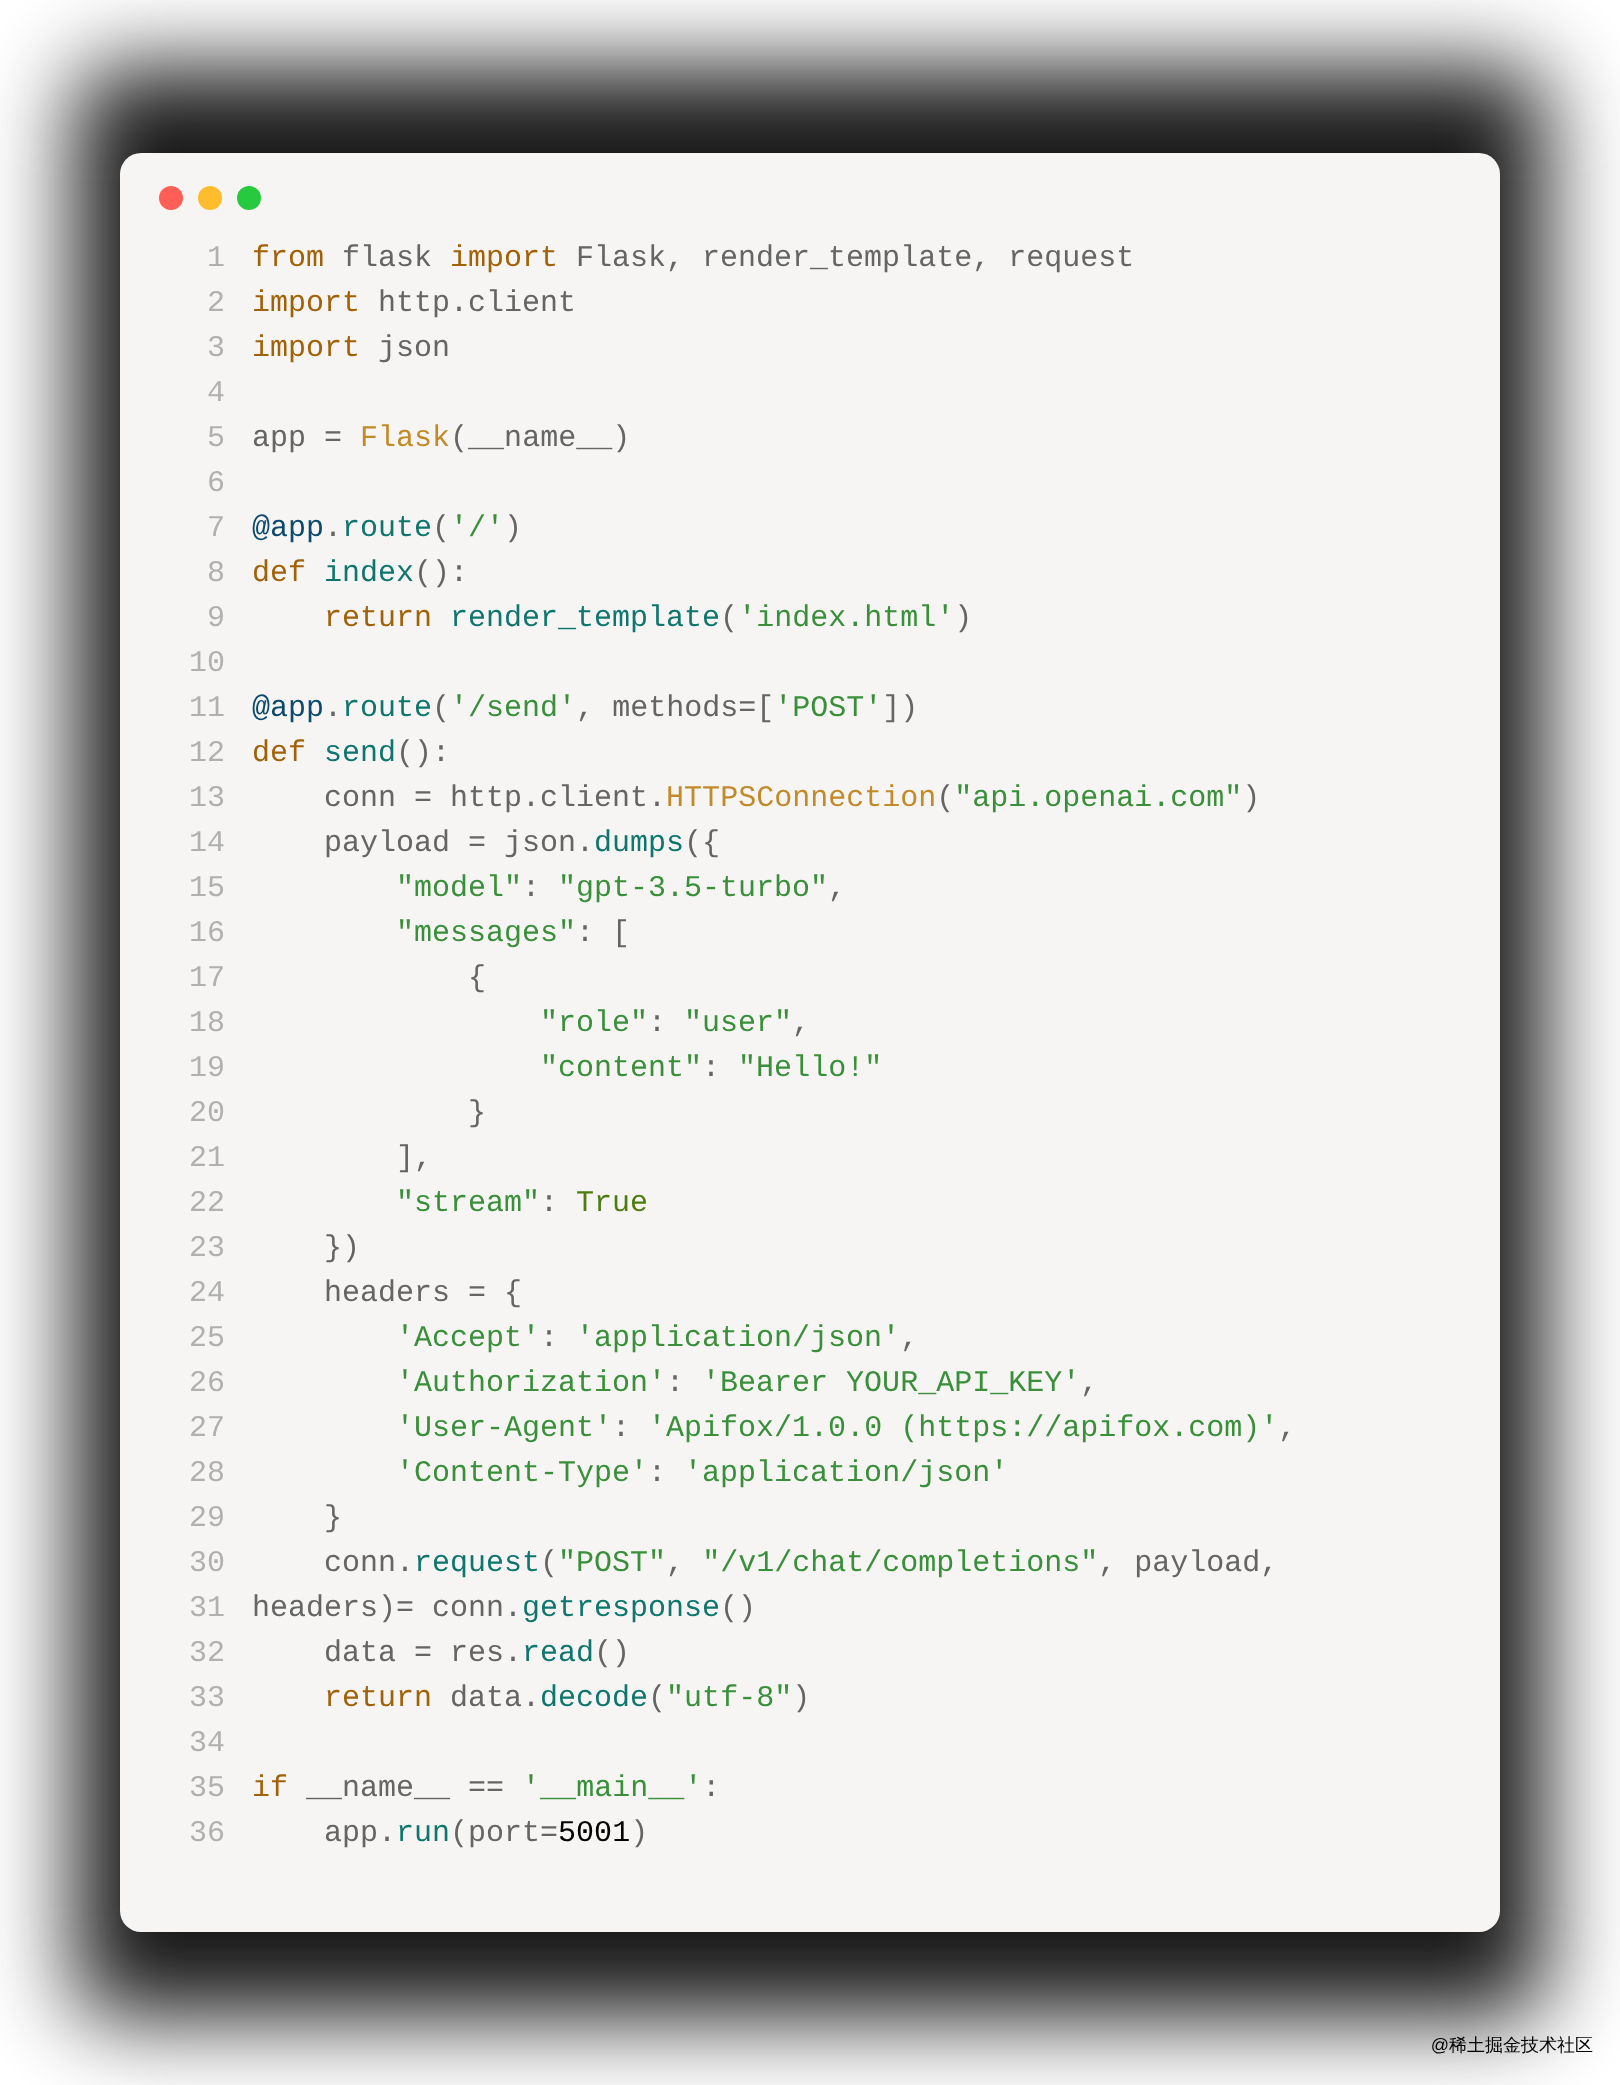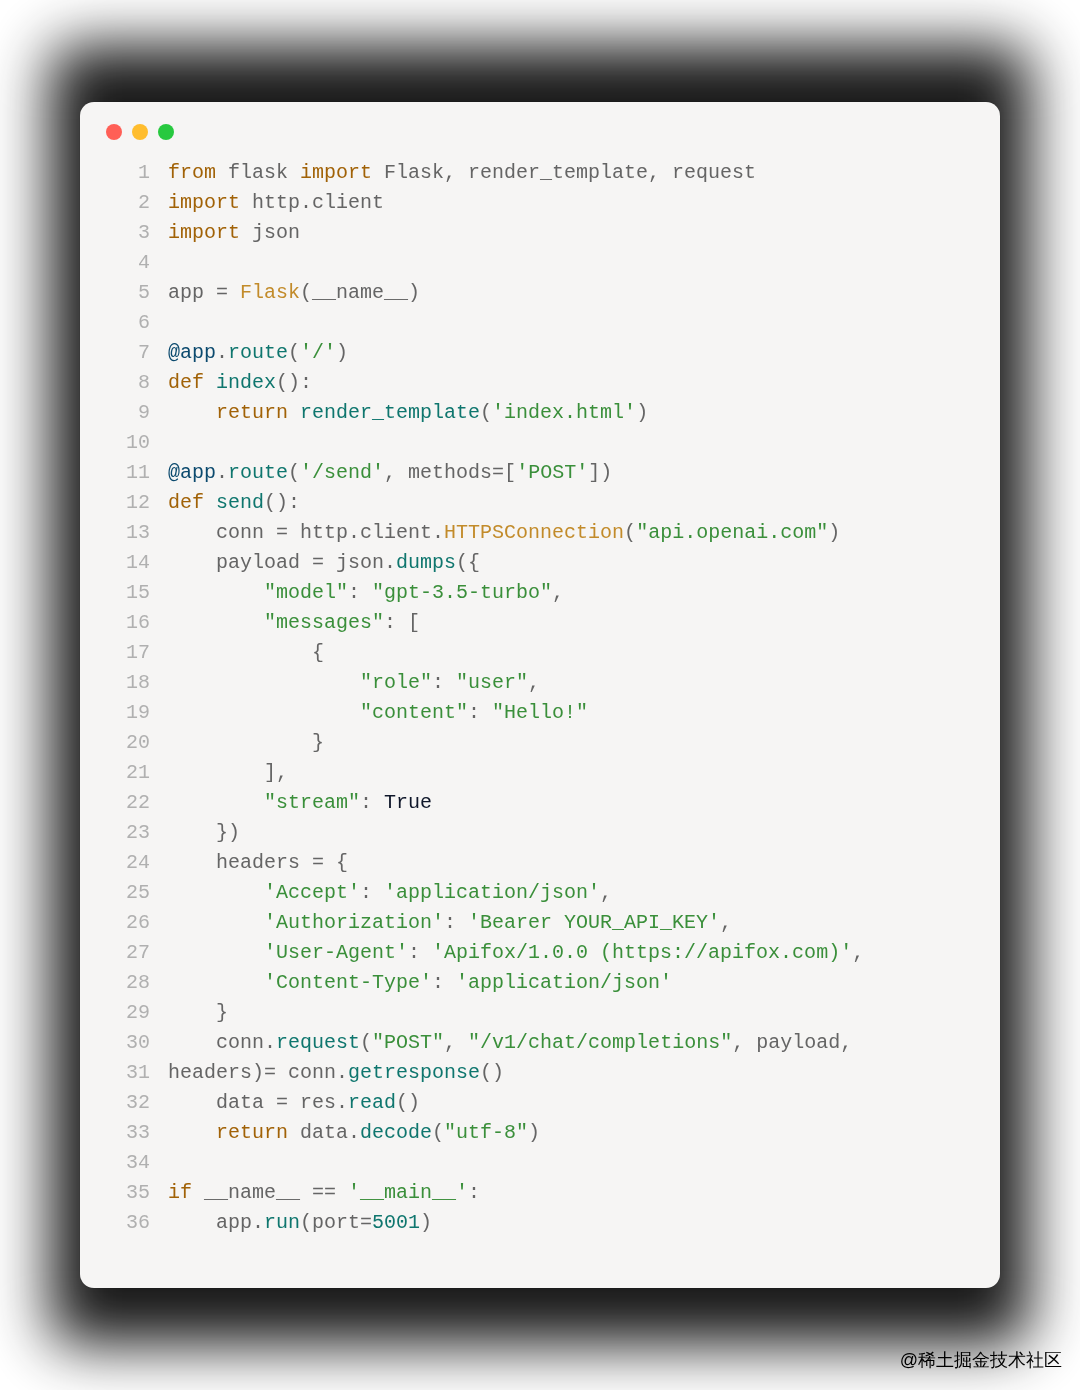--- a/index.html
+++ b/index.html
@@ -16,28 +16,28 @@
 
   .code{padding:10px 40px 0 0;font-family:Menlo,Consolas,"Courier New",monospace;font-size:20px;line-height:30px;white-space:pre}
   .row{display:flex}
   .ln{width:70px;text-align:right;padding-right:18px;color:#b0b0b0;user-select:none;flex:0 0 70px}
   .txt{flex:1}
 
   
   .kw{color:#a16207}        
   .def{color:#0c4a6e}       
   .fn{color:#0f766e}        
-  .num{color:#0f766e}       
+  .num{color:#000000}       
   .str{color:#3a8f3a}       
   .op{color:#656565}        
   .id{color:#656565}        
   .cls{color:#c28b2a}       
-  .bool{color:#0f172a}      
+  .bool{color:#4d7c0f}      
 
-  .watermark{position:absolute;bottom:18px;right:18px;font-size:18px;color:#000;z-index:2}
+  .watermark{position:absolute;bottom:18px;right:18px;font-size:12px;color:#000;z-index:2}
 </style>
 </head>
 <body>
 
 <div class="glow"></div>
 
 <div class="card">
   <div class="titlebar">
     <div class="dot red"></div>
     <div class="dot yellow"></div>

